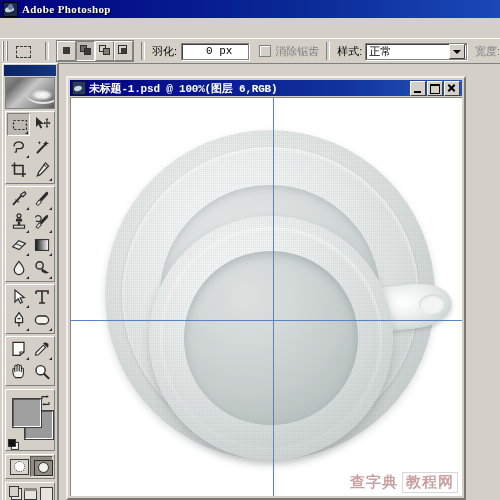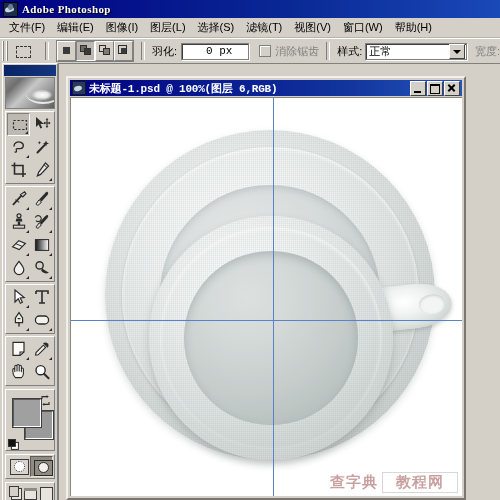--- a/index.html
+++ b/index.html
@@ -348,47 +348,36 @@
 
   .watermark{
     position:absolute;right:4px;bottom:3px;text-align:right;
     opacity:.42;user-select:none;
   }
   .wm-main{
     display:flex;align-items:center;justify-content:flex-end;gap:4px;
     font-size:15px;font-weight:bold;color:#7f1d1d;letter-spacing:1px;
     font-family:"Liberation Sans","DejaVu Sans",sans-serif;
   }
-  .wm-box{border:1px solid #a3a5a2;padding:0 13px;}
+  .wm-box{border:1px solid #a3a5a2;padding:0 3px;}
   .wm-sub{
     font-size:9px;color:#9a9c99;letter-spacing:.6px;margin-top:-1px;
     font-family:"Liberation Sans","DejaVu Sans",sans-serif;
   }
 </style>
 </head>
 <body>
 
 <div id="app">
 
   <div class="titlebar">
     <span class="ps-logo"></span>
     <span class="title-text">Adobe Photoshop</span>
   </div>
 
-  <div class="menubar">
-    <span class="menu-item">文件(F)</span>
-    <span class="menu-item">编辑(E)</span>
-    <span class="menu-item">图像(I)</span>
-    <span class="menu-item">图层(L)</span>
-    <span class="menu-item">选择(S)</span>
-    <span class="menu-item">滤镜(T)</span>
-    <span class="menu-item">视图(V)</span>
-    <span class="menu-item">窗口(W)</span>
-    <span class="menu-item">帮助(H)</span>
-  </div>
 
   <div class="optionsbar">
     <span class="opt-grip"></span>
 
     <span class="opt-toolicon">
       <span class="marquee-glyph"></span>
     </span>
 
     <span class="opt-sep"></span>
 

